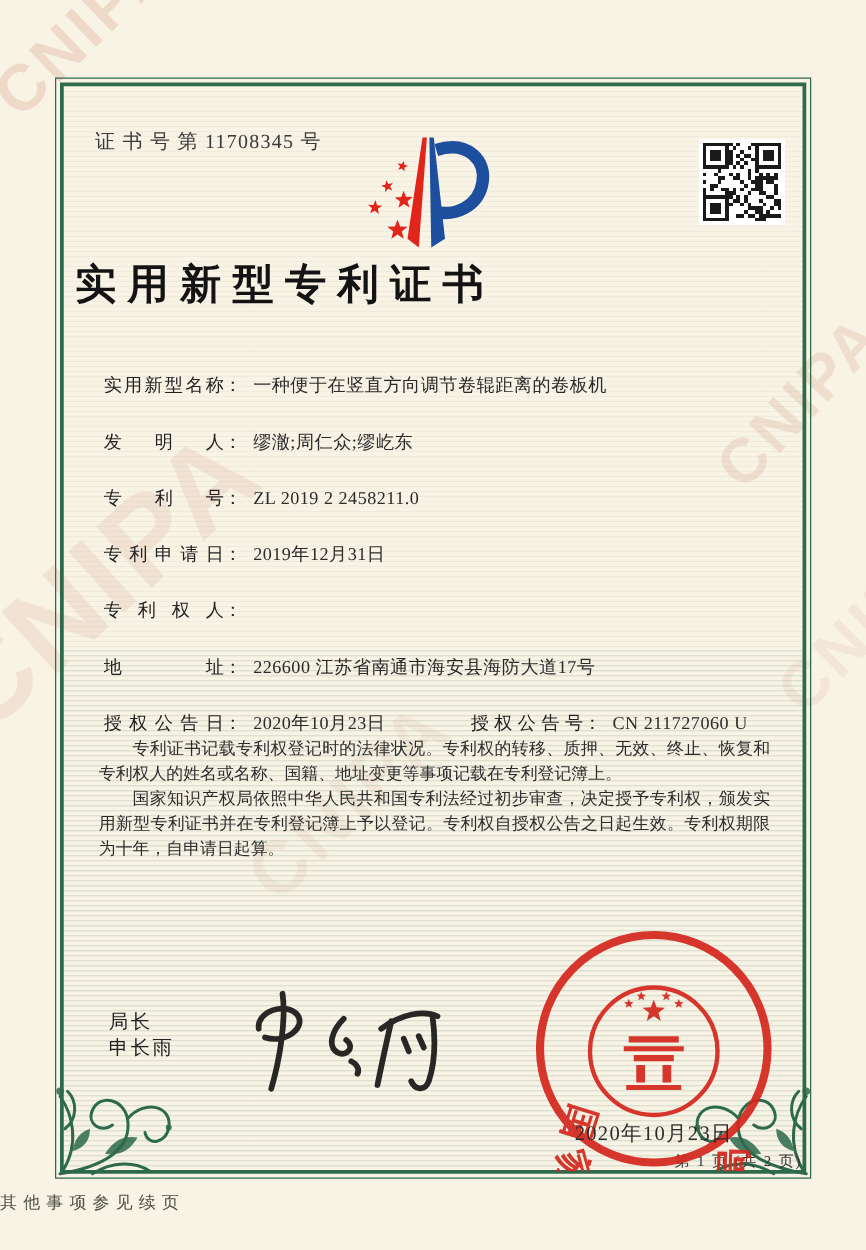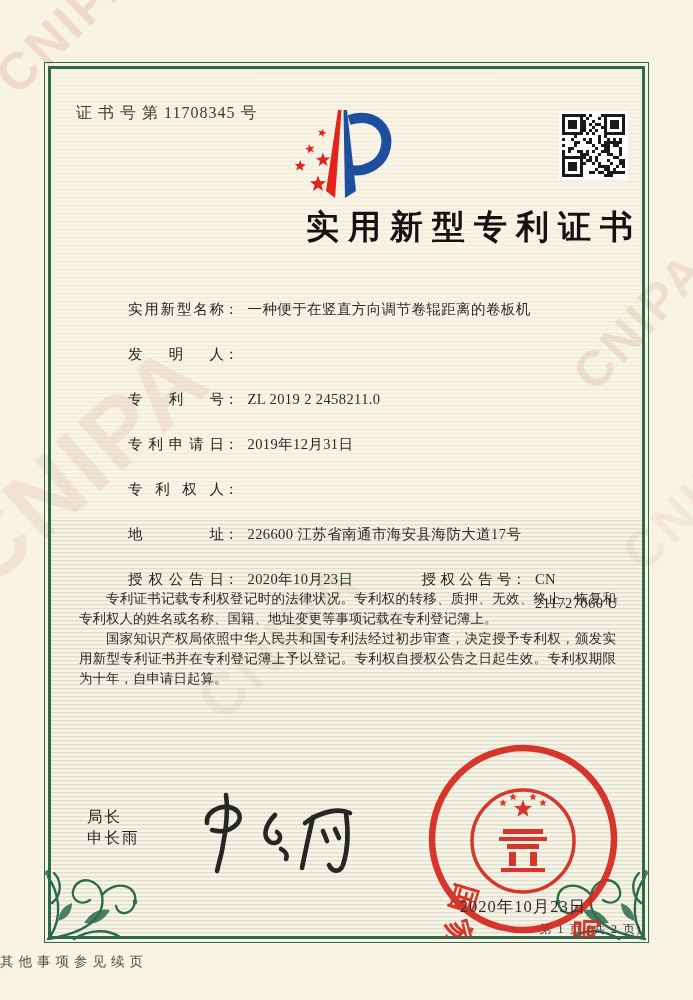--- a/index.html
+++ b/index.html
@@ -43,25 +43,25 @@
   .flourish.br{right:-9px; bottom:-9px; transform:scaleX(-1);}
   
   .cert-no{
     position:absolute; z-index:5; left:25px; top:34px;
     font-size:16px; color:#3a3a3a; letter-spacing:1px;
   }
   .logo{position:absolute; z-index:5; left:226px; top:36px;}
   .qr{position:absolute; z-index:5; left:508px; top:42px; background:#fff; padding:3px;}
   .title{
     position:absolute; z-index:5; left:0; right:0; top:136px;
-    text-align:right; font-size:33px; font-weight:700; color:#131313;
+    text-align:left; font-size:33px; font-weight:700; color:#131313;
     letter-spacing:9px; text-indent:9px;
   }
   
-  .fields{position:absolute; z-index:5; left:32px; right:22px; top:228px;margin-left:45px;}
+  .fields{position:absolute; z-index:5; left:32px; right:22px; top:228px;}
   .field-row{
     display:flex; align-items:baseline; margin-bottom:21px;
     font-size:14.5px; line-height:24px; color:#262626;
   }
   .flabel{
     display:inline-block; width:96px; text-align:justify; text-align-last:justify;
     flex:none; color:#222;
   }
   .flabel.w2{width:90px;}
   .fcolon{flex:none; margin-right:9px; color:#222;}
@@ -279,20 +279,21 @@
 
       <div class="fields">
         <div class="field-row">
           <span class="flabel">实用新型名称</span>
             <span class="fcolon">：</span>
           <span class="fvalue">一种便于在竖直方向调节卷辊距离的卷板机</span>
         </div>
         <div class="field-row">
           <span class="flabel">发明人</span>
             <span class="fcolon">：</span>
+          <span class="fvalue">缪澈;周仁众;缪屹东</span>
         </div>
         <div class="field-row">
           <span class="flabel">专利号</span>
             <span class="fcolon">：</span>
           <span class="fvalue">ZL 2019 2 2458211.0</span>
         </div>
         <div class="field-row">
           <span class="flabel">专利申请日</span>
             <span class="fcolon">：</span>
           <span class="fvalue">2019年12月31日</span>

